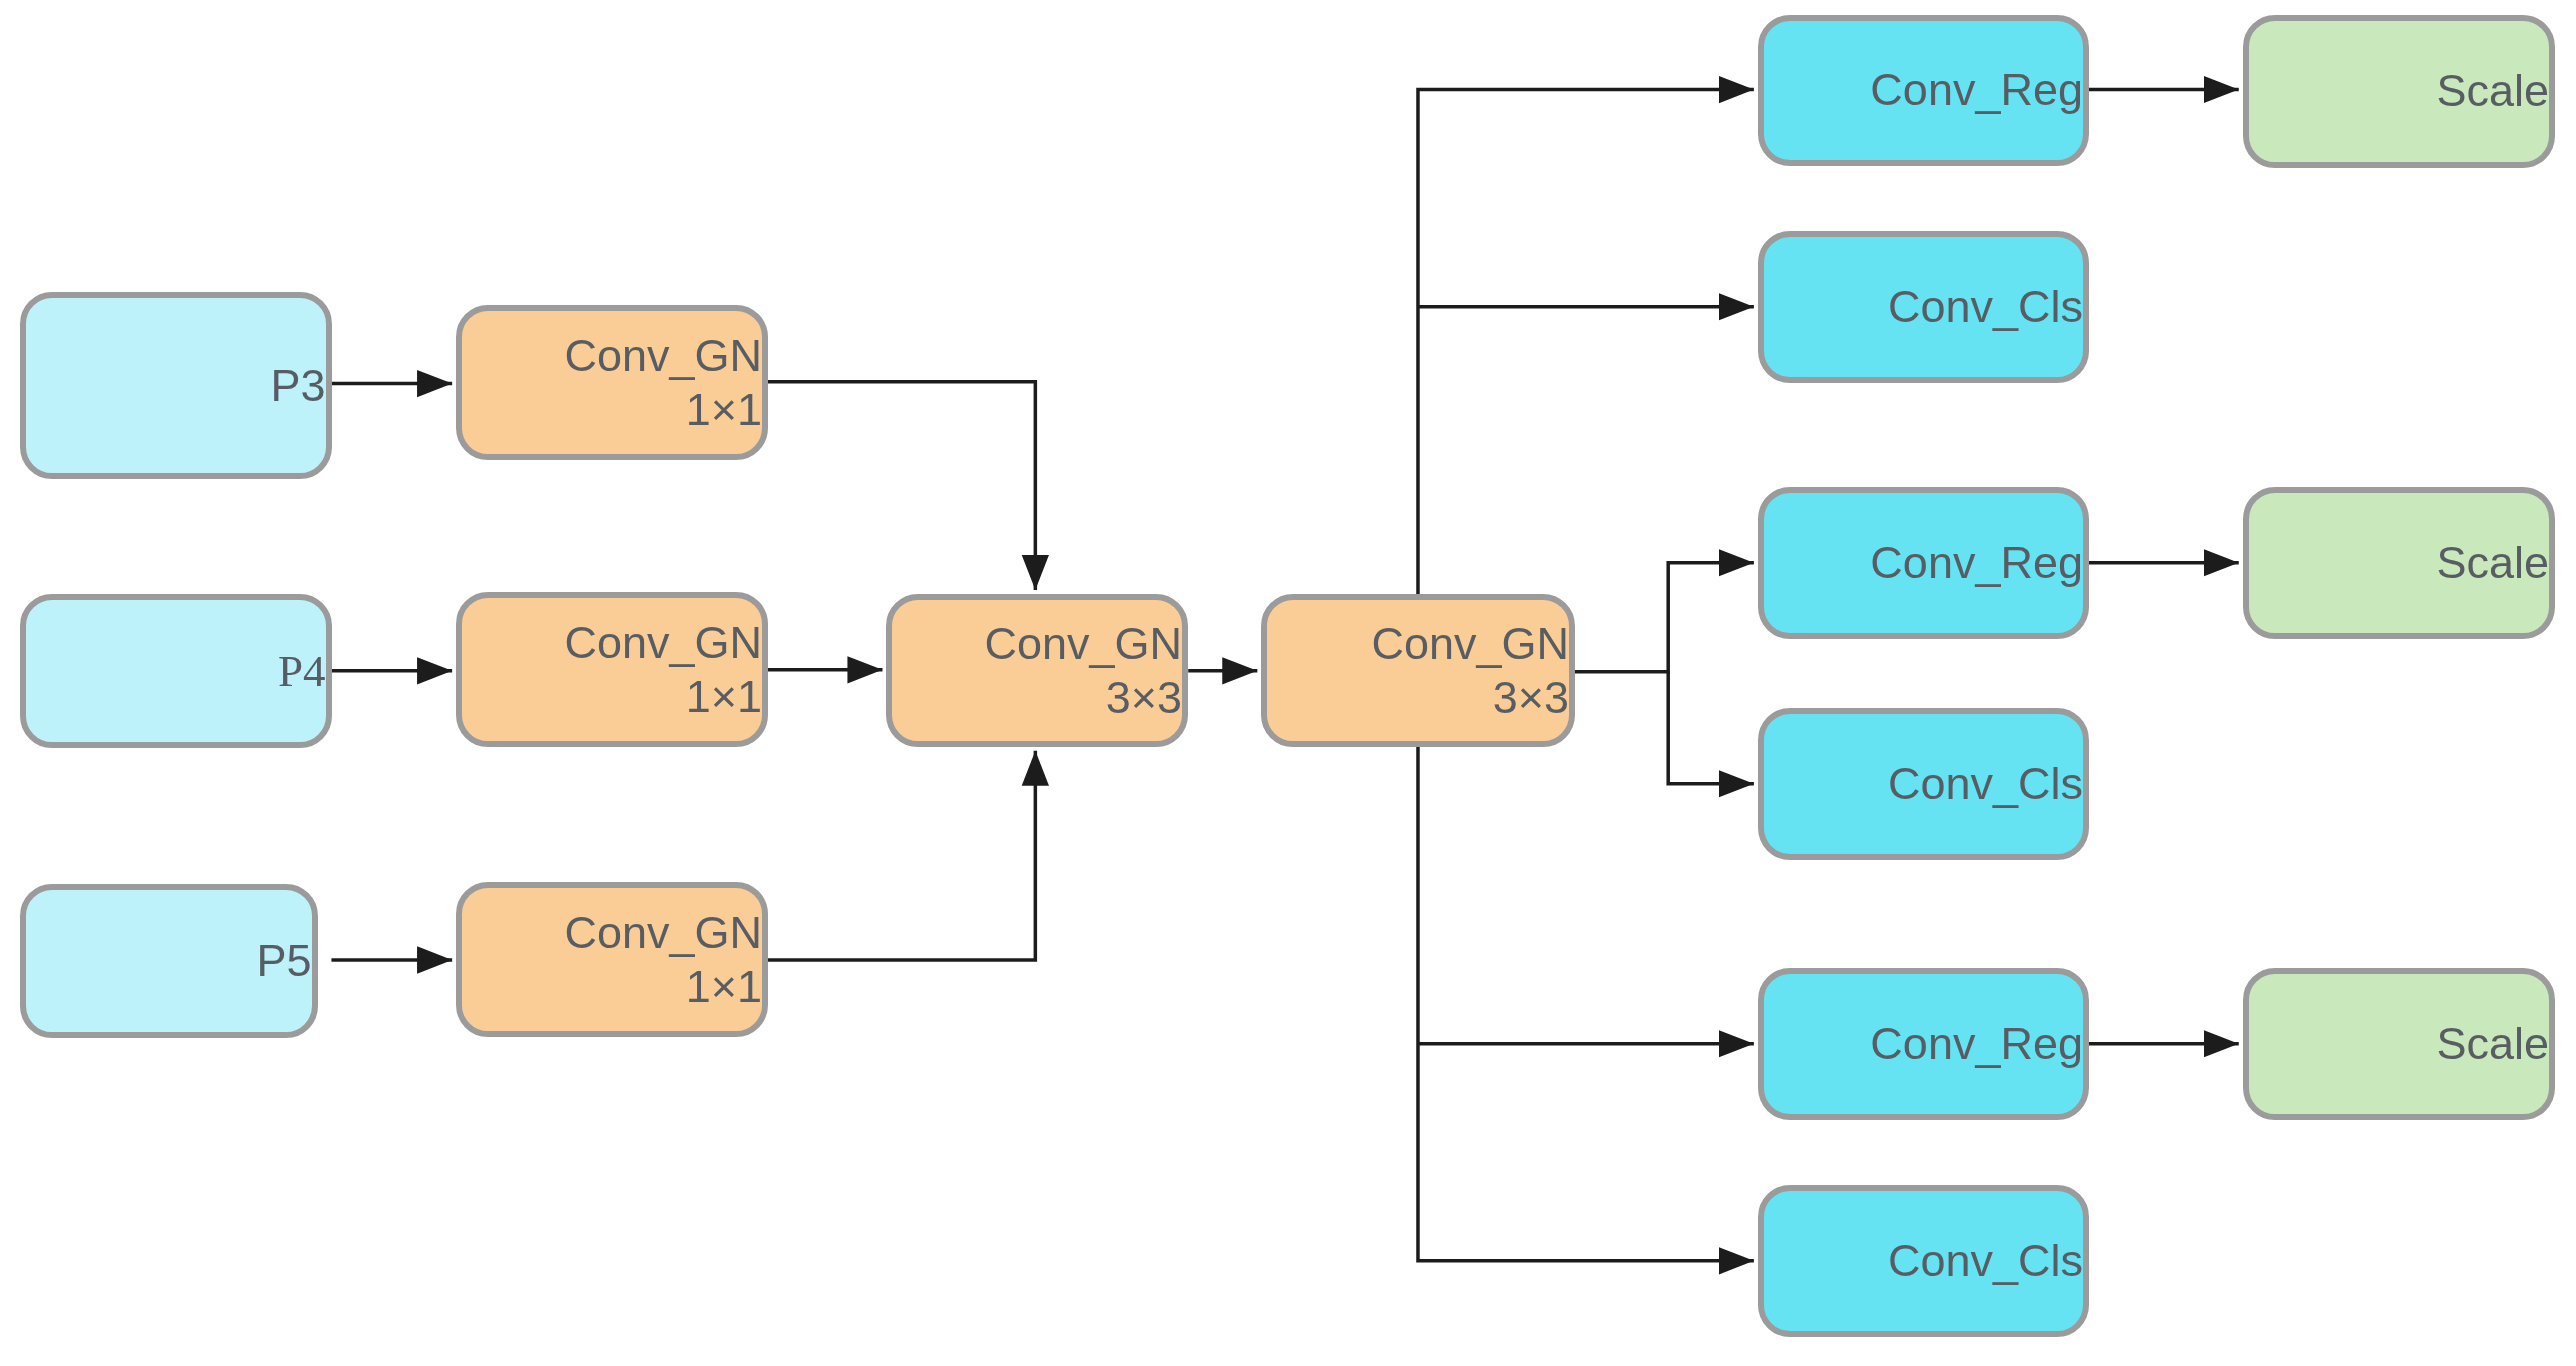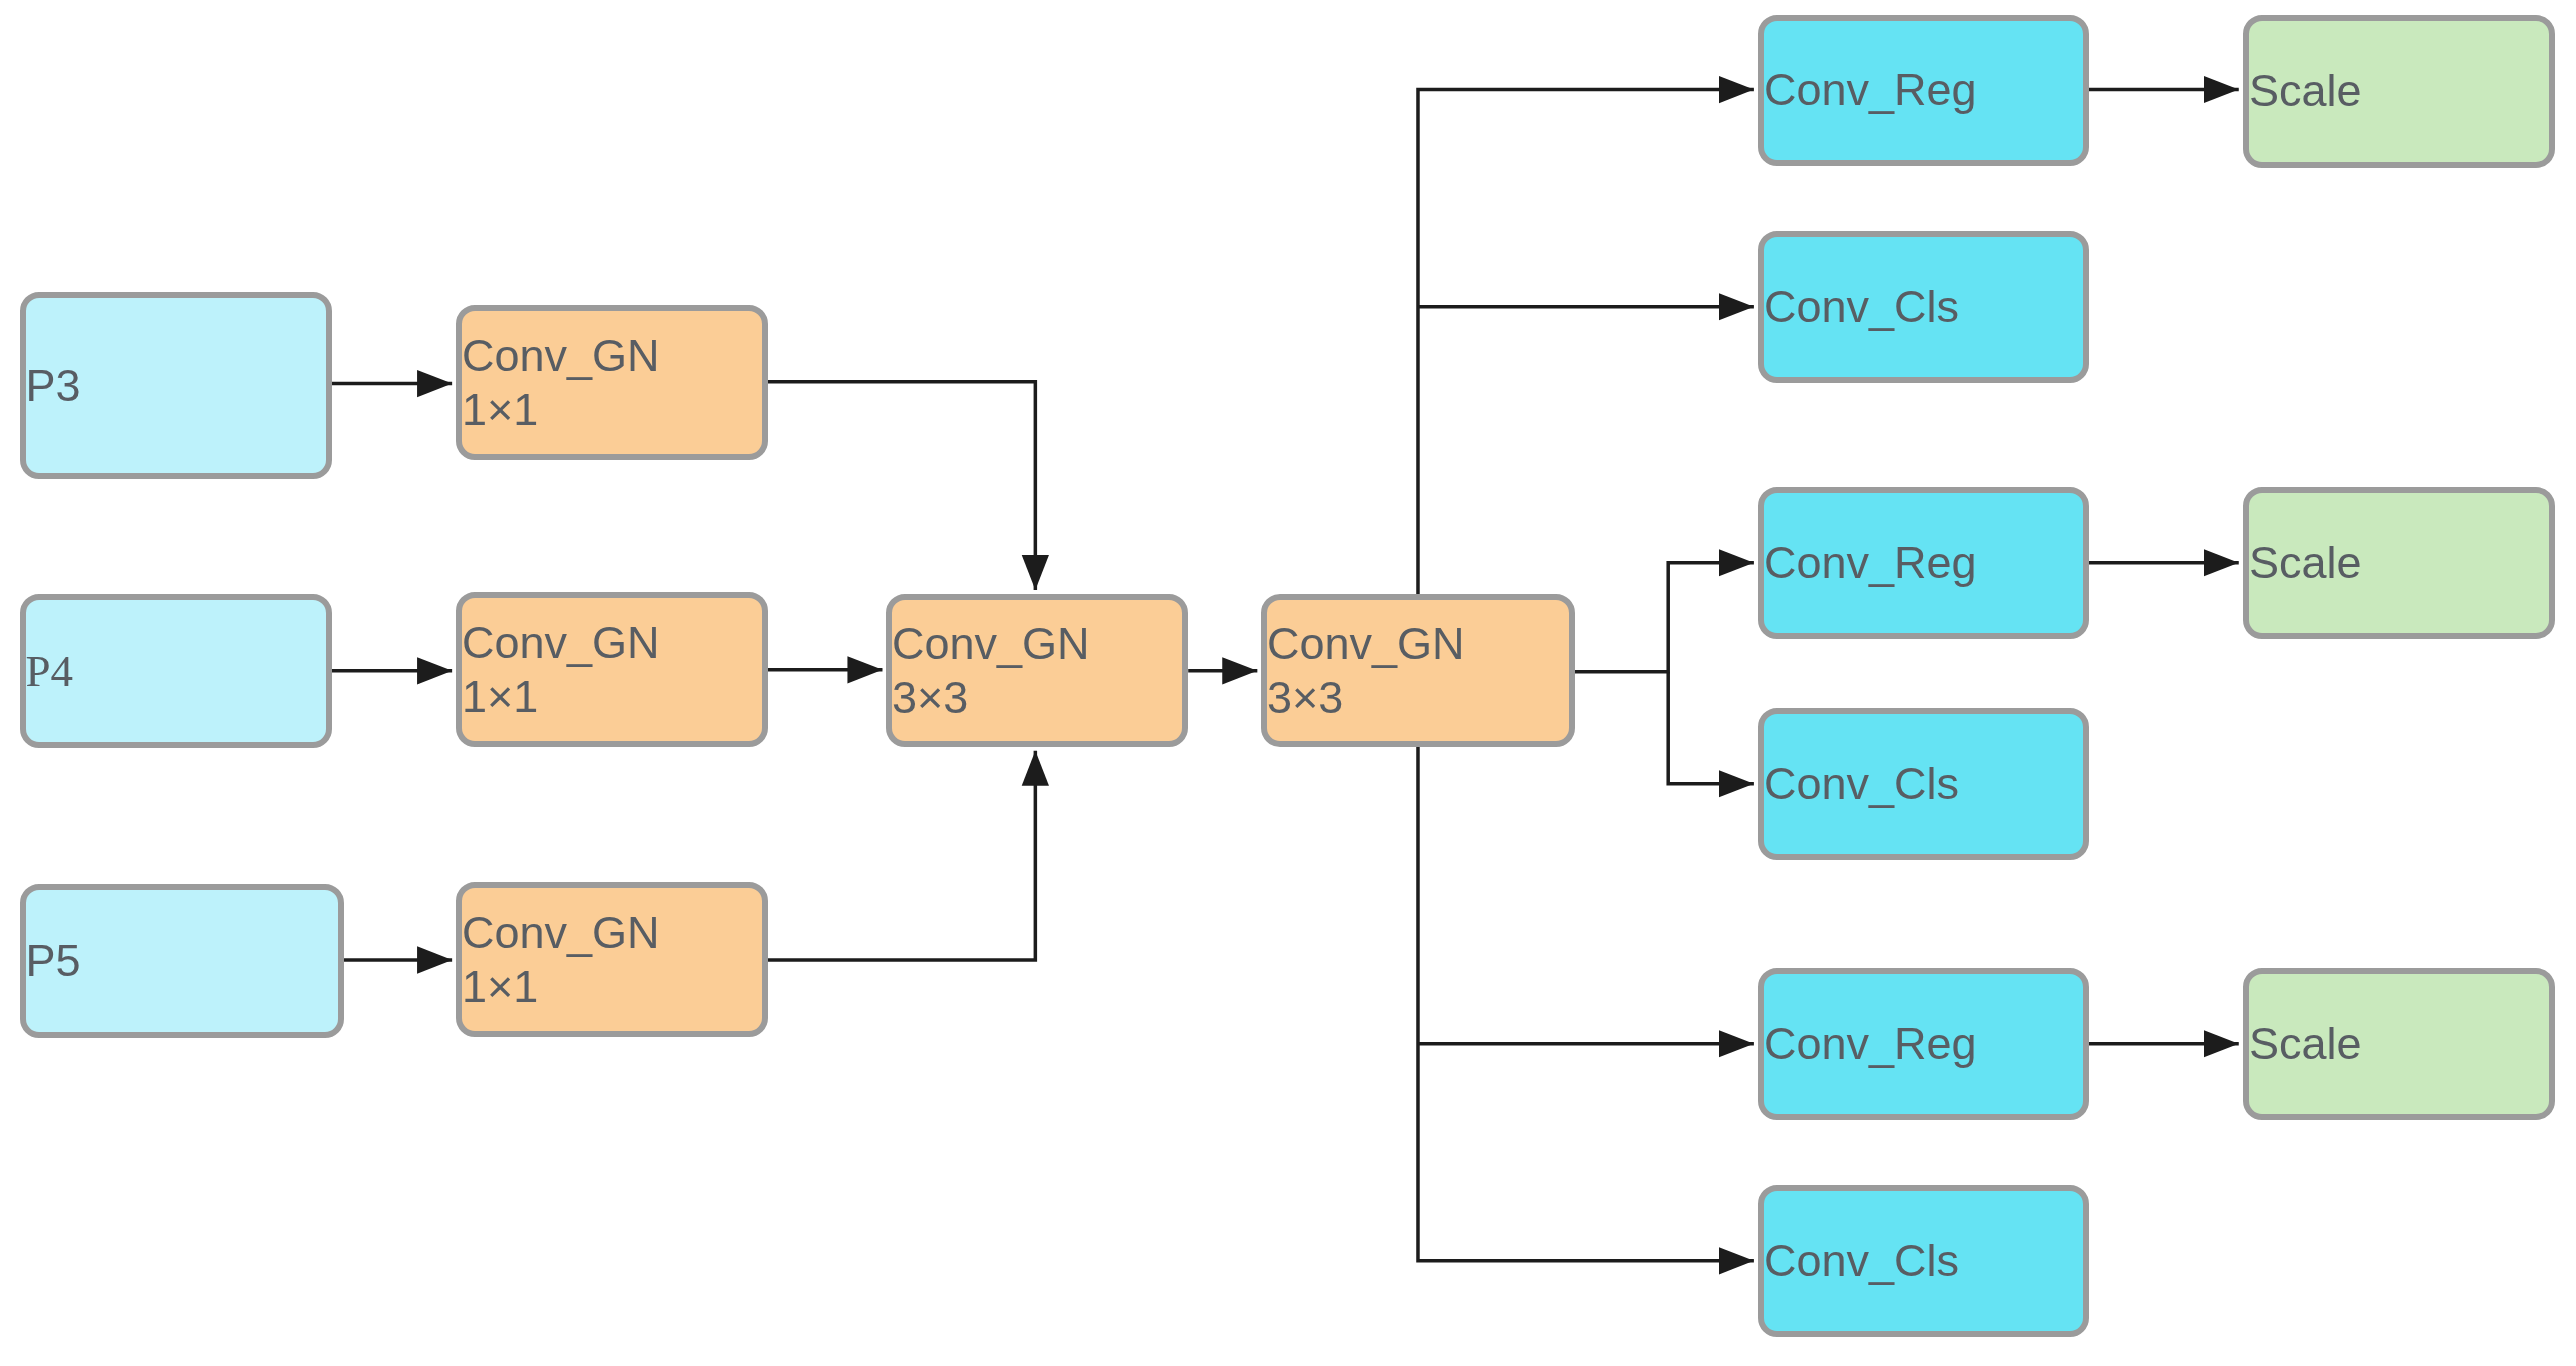--- a/index.html
+++ b/index.html
@@ -26,29 +26,30 @@
   .edge {
     fill: none;
     stroke: var(--c-line, #1c1c1c);
     stroke-width: 3.6;
   }
   .node {
     position: absolute;
     box-sizing: border-box;
     display: flex;
     flex-direction: column;
-    align-items: flex-start;
+    align-items: flex-end;
     justify-content: center;
     border: 6.8px solid var(--c-border, #9b9b9b);
-    border-radius: 19px;
+    border-radius: 32px;
     color: var(--c-text, #585d63);
     font-size: 45px;
     line-height: 1.2;
     text-align: center;
     user-select: none;
+    padding-left: 44px;
   }
   .node-line {
     display: block;
     white-space: nowrap;
   }
 </style>
 </head>
 <body>
 
 <div class="stage">
@@ -77,21 +78,21 @@
         <polyline points="2145,1072 2299,1072" class="edge" marker-end="url(#arrowhead)"></polyline>
       </g>
   </svg>
   <div id="node-layer">
       <div class="node" style="left: 19.5px; top: 292px; width: 312px; height: 187px; background: rgb(189, 242, 251);">
         <span class="node-line">P3</span>
       </div>
       <div class="node" style="left: 19.5px; top: 594px; width: 312px; height: 154px; background: rgb(189, 242, 251); font-family: Liberation Serif, serif;">
         <span class="node-line">P4</span>
       </div>
-      <div class="node" style="left: 19.5px; top: 884px; width: 324px; height: 154px; background: rgb(189, 242, 251);">
+      <div class="node" style="left: 19.5px; top: 884px; width: 298px; height: 154px; background: rgb(189, 242, 251);">
         <span class="node-line">P5</span>
       </div>
       <div class="node" style="left: 456px; top: 305px; width: 312px; height: 155px; background: rgb(251, 205, 150);">
         <span class="node-line">Conv_GN</span>
         <span class="node-line">1×1</span>
       </div>
       <div class="node" style="left: 456px; top: 592px; width: 312px; height: 155px; background: rgb(251, 205, 150);">
         <span class="node-line">Conv_GN</span>
         <span class="node-line">1×1</span>
       </div>

